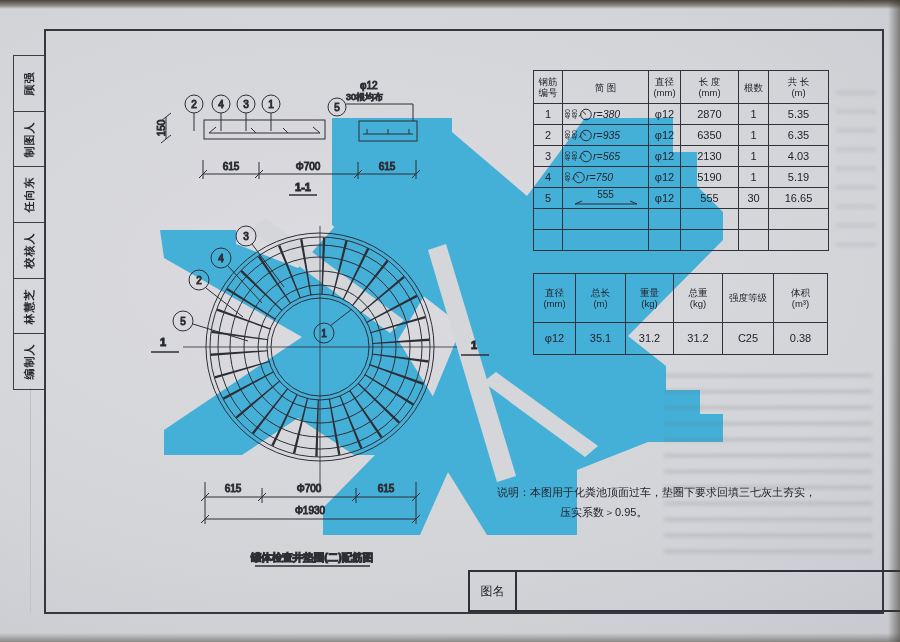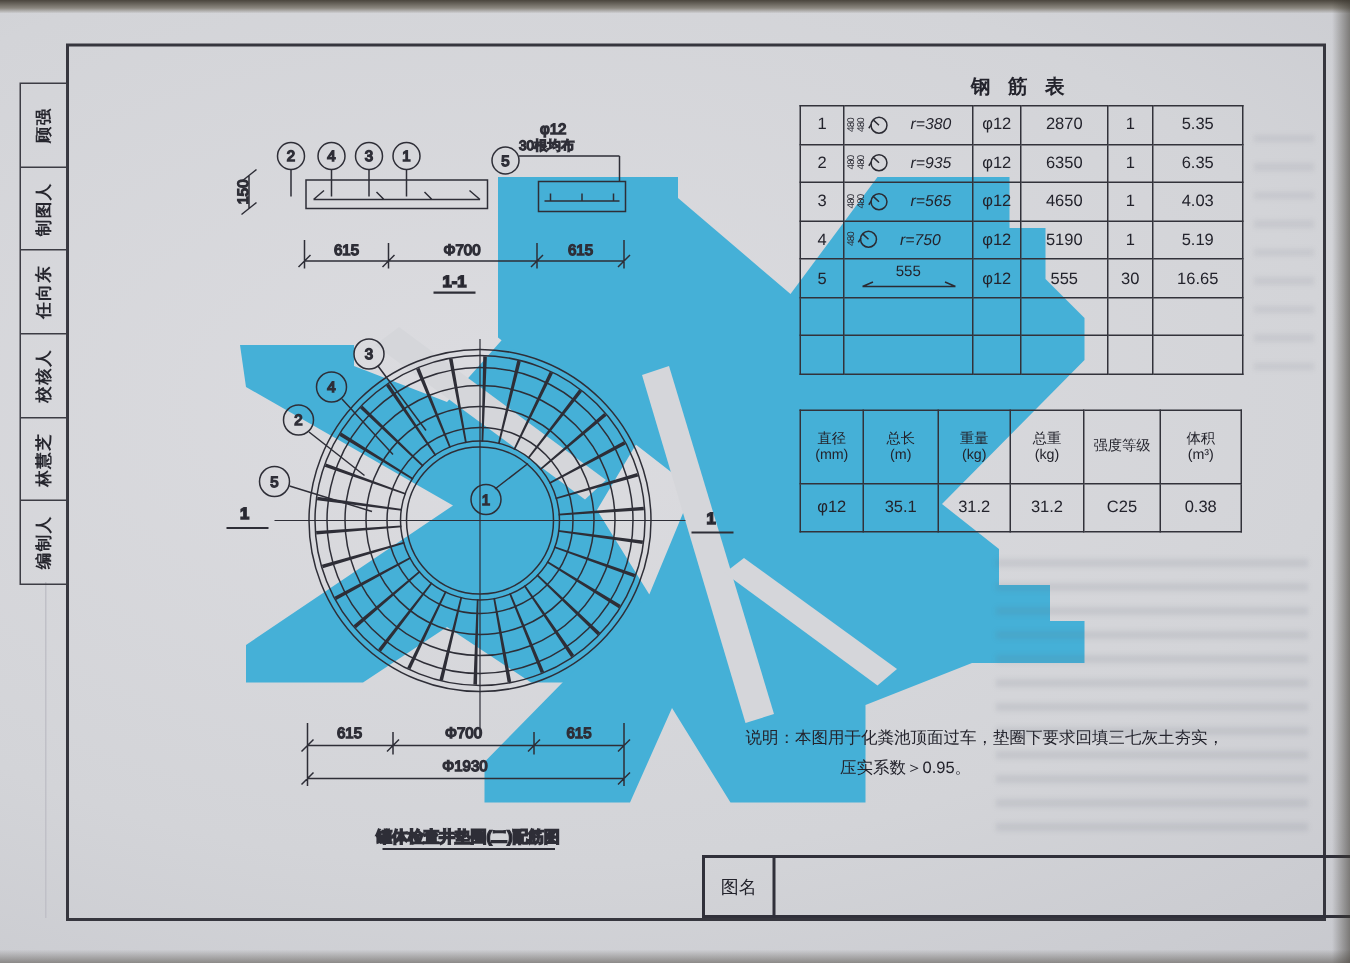--- a/index.html
+++ b/index.html
@@ -26,21 +26,21 @@
   .rebar{left:533px;top:70px;width:295px;height:180px;border:1.5px solid #32323a;}
   .rebar th{font-size:9.5px;line-height:11px;}
   .rebar td{font-size:11px;}
   .mat{left:533px;top:273px;width:294px;height:82px;border:1.5px solid #32323a;}
   .mat .grp{font-size:11px;font-weight:bold;letter-spacing:10px;}
   .mat th{font-size:9.5px;line-height:11px;}
   .mat td{font-size:11px;}
   .hl1,.hl2{display:block;}
   .diagram{display:flex;align-items:center;justify-content:flex-start;height:100%;padding-left:1px;}
   .pre480{writing-mode:vertical-rl;transform:rotate(180deg);font-size:6.5px;line-height:7px;letter-spacing:-.5px;height:19px;overflow:hidden;color:#2a2a33;}
-  .rtext{font-size:10.5px;font-style:italic;margin-left:14px;text-align:right;}
+  .rtext{font-size:10.5px;font-style:italic;margin-left:0;text-align:right;}
   .seg{display:flex;flex-direction:column;align-items:center;justify-content:center;height:100%;line-height:10px;}
   .seg span{font-size:10px;}
 
   
   .notes{position:absolute;left:497px;top:482px;width:335px;font-size:11px;line-height:20px;color:#23232c;}
   .notes .l2{padding-left:63px;}
 
   
   .tb{position:absolute;left:468px;top:570px;width:440px;height:42px;border:2px solid #30303a;display:flex;box-sizing:border-box;background:transparent;}
   .tb div{box-sizing:border-box;}
@@ -175,31 +175,54 @@
                M201,523 L209,515 M412,523 L420,515"></path>
       <text class="dtext" x="233" y="492" text-anchor="middle">615</text>
       <text class="dtext" x="309" y="492" text-anchor="middle">Φ700</text>
       <text class="dtext" x="386" y="492" text-anchor="middle">615</text>
       <text class="dtext" x="310" y="514" text-anchor="middle">Φ1930</text>
       <text class="cap" x="312" y="561" text-anchor="middle" style="font-size:10.5px">罐体检查井垫圈(二)配筋图</text>
       <path d="M255,566 H370" style="stroke-width:1.4"></path>
     </g>
   </svg>
 
-  <div class="tbl-title" style="left:533px;top:49px;width:295px;">钢 筋 表</div>
   <table class="rebar">
     <colgroup>
         <col style="width:29px">
         <col style="width:86px">
         <col style="width:32px">
         <col style="width:58px">
         <col style="width:30px">
         <col style="width:60px">
       </colgroup>
     <tbody>
+        <tr style="height:33px">
+      <th>
+            <span class="hl1">钢筋</span>
+            <span class="hl2">编号</span>
+          </th>
+      <th>
+            <span class="hl1">简  图</span>
+          </th>
+      <th>
+            <span class="hl1">直径</span>
+            <span class="hl2">(mm)</span>
+          </th>
+      <th>
+            <span class="hl1">长 度</span>
+            <span class="hl2">(mm)</span>
+          </th>
+      <th>
+            <span class="hl1">根数</span>
+          </th>
+      <th>
+            <span class="hl1">共 长</span>
+            <span class="hl2">(m)</span>
+          </th>
+    </tr>
     <tr style="height:21px">
       <td>1</td>
       <td>
             <div class="diagram">
               <span class="pre480">480 480</span>
               <svg width="15" height="15" viewBox="0 0 15 15" style="position:static">
                 <circle cx="8" cy="7.5" r="5.3" fill="none" stroke="#2b2b33"></circle>
                 <path d="M8,7.5 L4.3,4.1 M1.2,9.5 L3,6.8" stroke="#2b2b33" fill="none"></path>
               </svg>
               <span class="rtext">r=380</span>
@@ -233,21 +256,21 @@
             <div class="diagram">
               <span class="pre480">480 480</span>
               <svg width="15" height="15" viewBox="0 0 15 15" style="position:static">
                 <circle cx="8" cy="7.5" r="5.3" fill="none" stroke="#2b2b33"></circle>
                 <path d="M8,7.5 L4.3,4.1 M1.2,9.5 L3,6.8" stroke="#2b2b33" fill="none"></path>
               </svg>
               <span class="rtext">r=565</span>
             </div>
           </td>
       <td>φ12</td>
-          <td>4650</td>
+          <td>2130</td>
           <td>1</td>
           <td>4.03</td>
     </tr>
     <tr style="height:21px">
       <td>4</td>
       <td>
             <div class="diagram">
               <span class="pre480">480</span>
               <svg width="15" height="15" viewBox="0 0 15 15" style="position:static">
                 <circle cx="8" cy="7.5" r="5.3" fill="none" stroke="#2b2b33"></circle>

